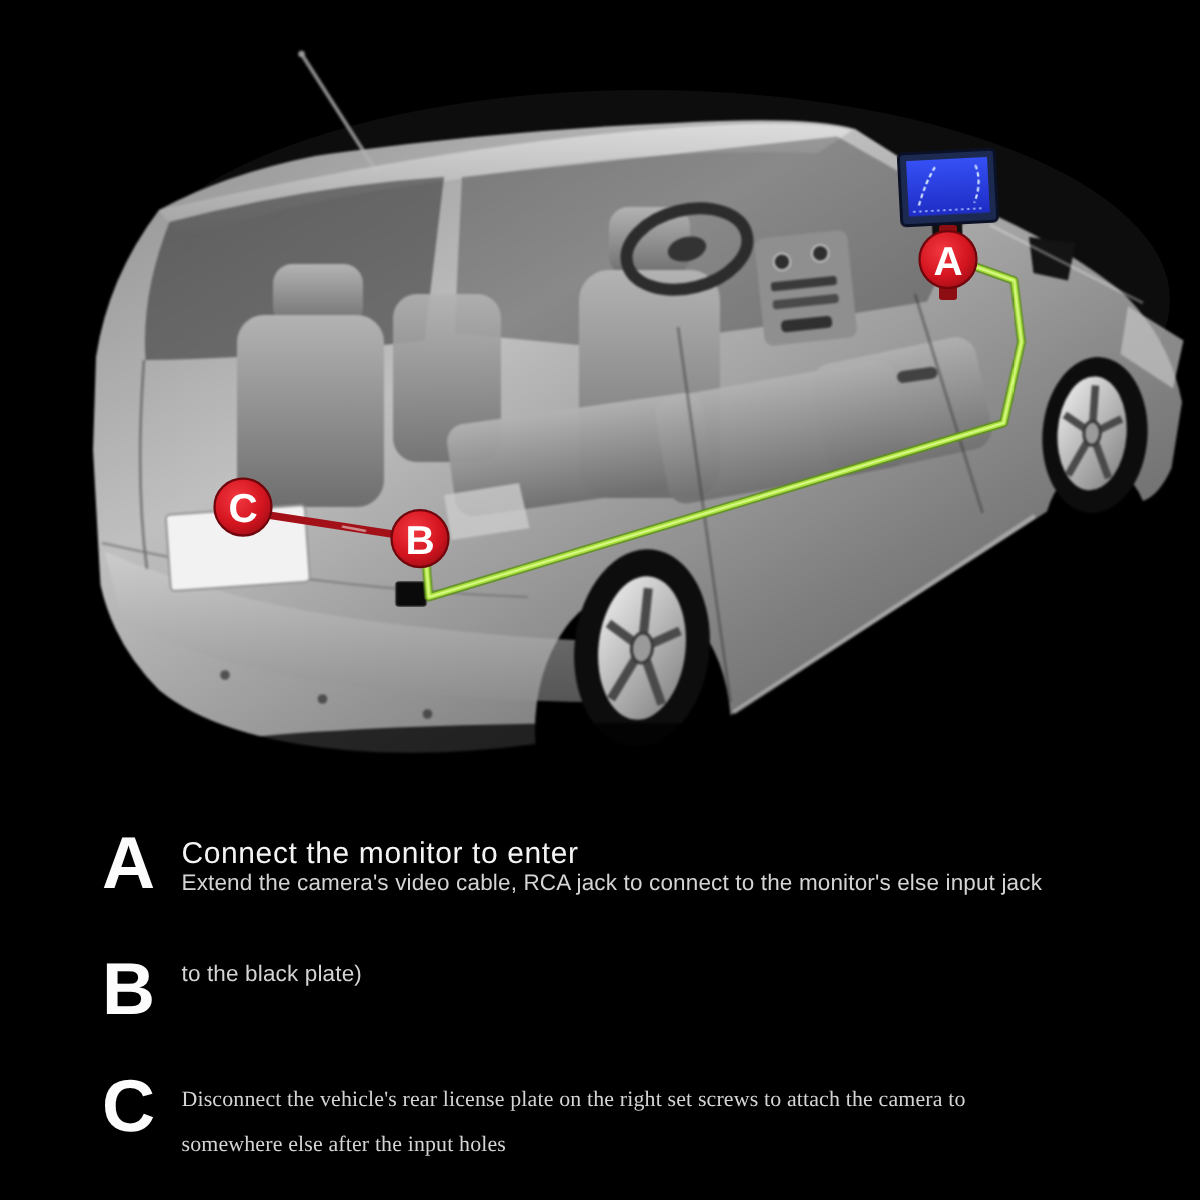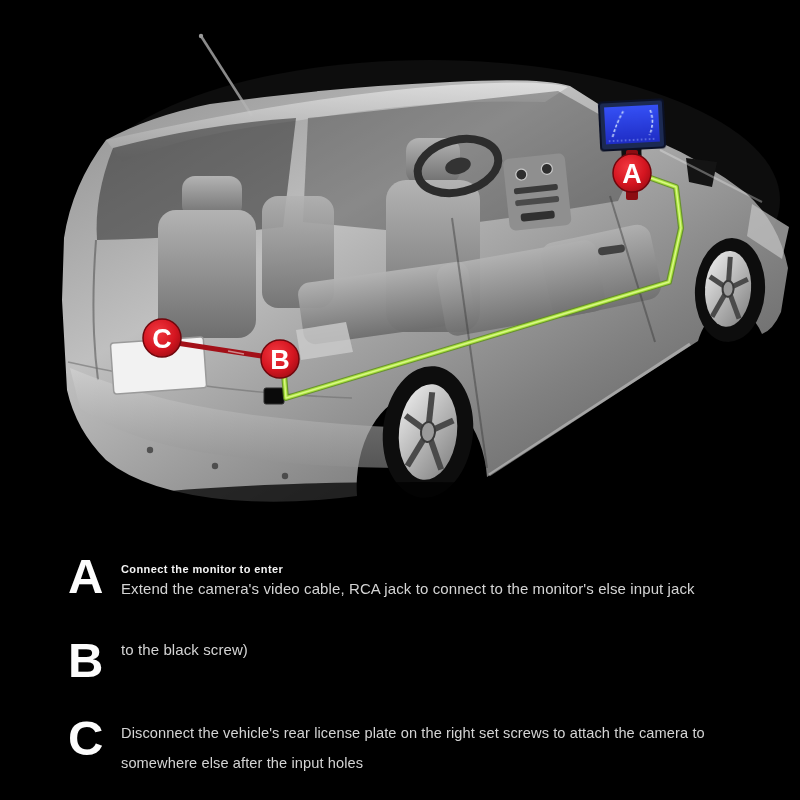--- a/index.html
+++ b/index.html
@@ -9,28 +9,28 @@
   }
   svg{position:absolute;left:0;top:0;display:block;}
   .ghost{filter:blur(0.7px);}
   
   .legend-letter{
     position:absolute;left:68px;color:#fcfcfc;font-weight:700;font-size:49px;line-height:1;
     width:50px;text-align:left;
   }
   .legend-text{position:absolute;left:121px;width:660px;}
   .legend-title{
-    color:#f4f4f4;font-weight:700;font-size:11px;line-height:20px;letter-spacing:.4px;
+    color:#f4f4f4;font-weight:400;font-size:20px;line-height:20px;letter-spacing:.4px;
     text-shadow:0 0 2px rgba(0,0,0,.8);
   }
   .sub-line{
     color:#d4d4d4;font-size:15px;line-height:17.5px;letter-spacing:.1px;margin-top:1px;
   }
   .sub-line:empty{display:none;}
-  .row-c .sub-line{font-size:14.6px;line-height:27px;margin-top:3px;}
+  .row-c .sub-line{font-size:14.6px;line-height:27px;margin-top:3px;font-family:Liberation Serif, serif;}
   .marker-letter{
     font-family:"Liberation Sans",sans-serif;font-weight:700;font-size:27px;fill:#ffffff;
   }
 </style>
 </head>
 <body>
 
 <div class="stage">
 
   <svg width="800" height="545" viewBox="0 0 800 545">
@@ -237,21 +237,21 @@
 
     <div class="legend-letter" style="top:552px">A</div>
     <div class="legend-text" style="top:559px">
       <div class="legend-title">Connect the monitor to enter</div>
       <div class="sub-line">Extend the camera's video cable, RCA jack to connect to the monitor's else input jack</div>
 
     </div>
 
     <div class="legend-letter" style="top:636px">B</div>
     <div class="legend-text" style="top:640px">
-      <div class="sub-line">to the black screw)</div>
+      <div class="sub-line">to the black plate)</div>
     </div>
 
     <div class="legend-letter" style="top:714px">C</div>
     <div class="legend-text row-c" style="top:717px">
       <div class="sub-line">Disconnect the vehicle's rear license plate on the right set screws to attach the camera to</div>
       <div class="sub-line">somewhere else after the input holes</div>
     </div>
 
   </div>
 </div>

